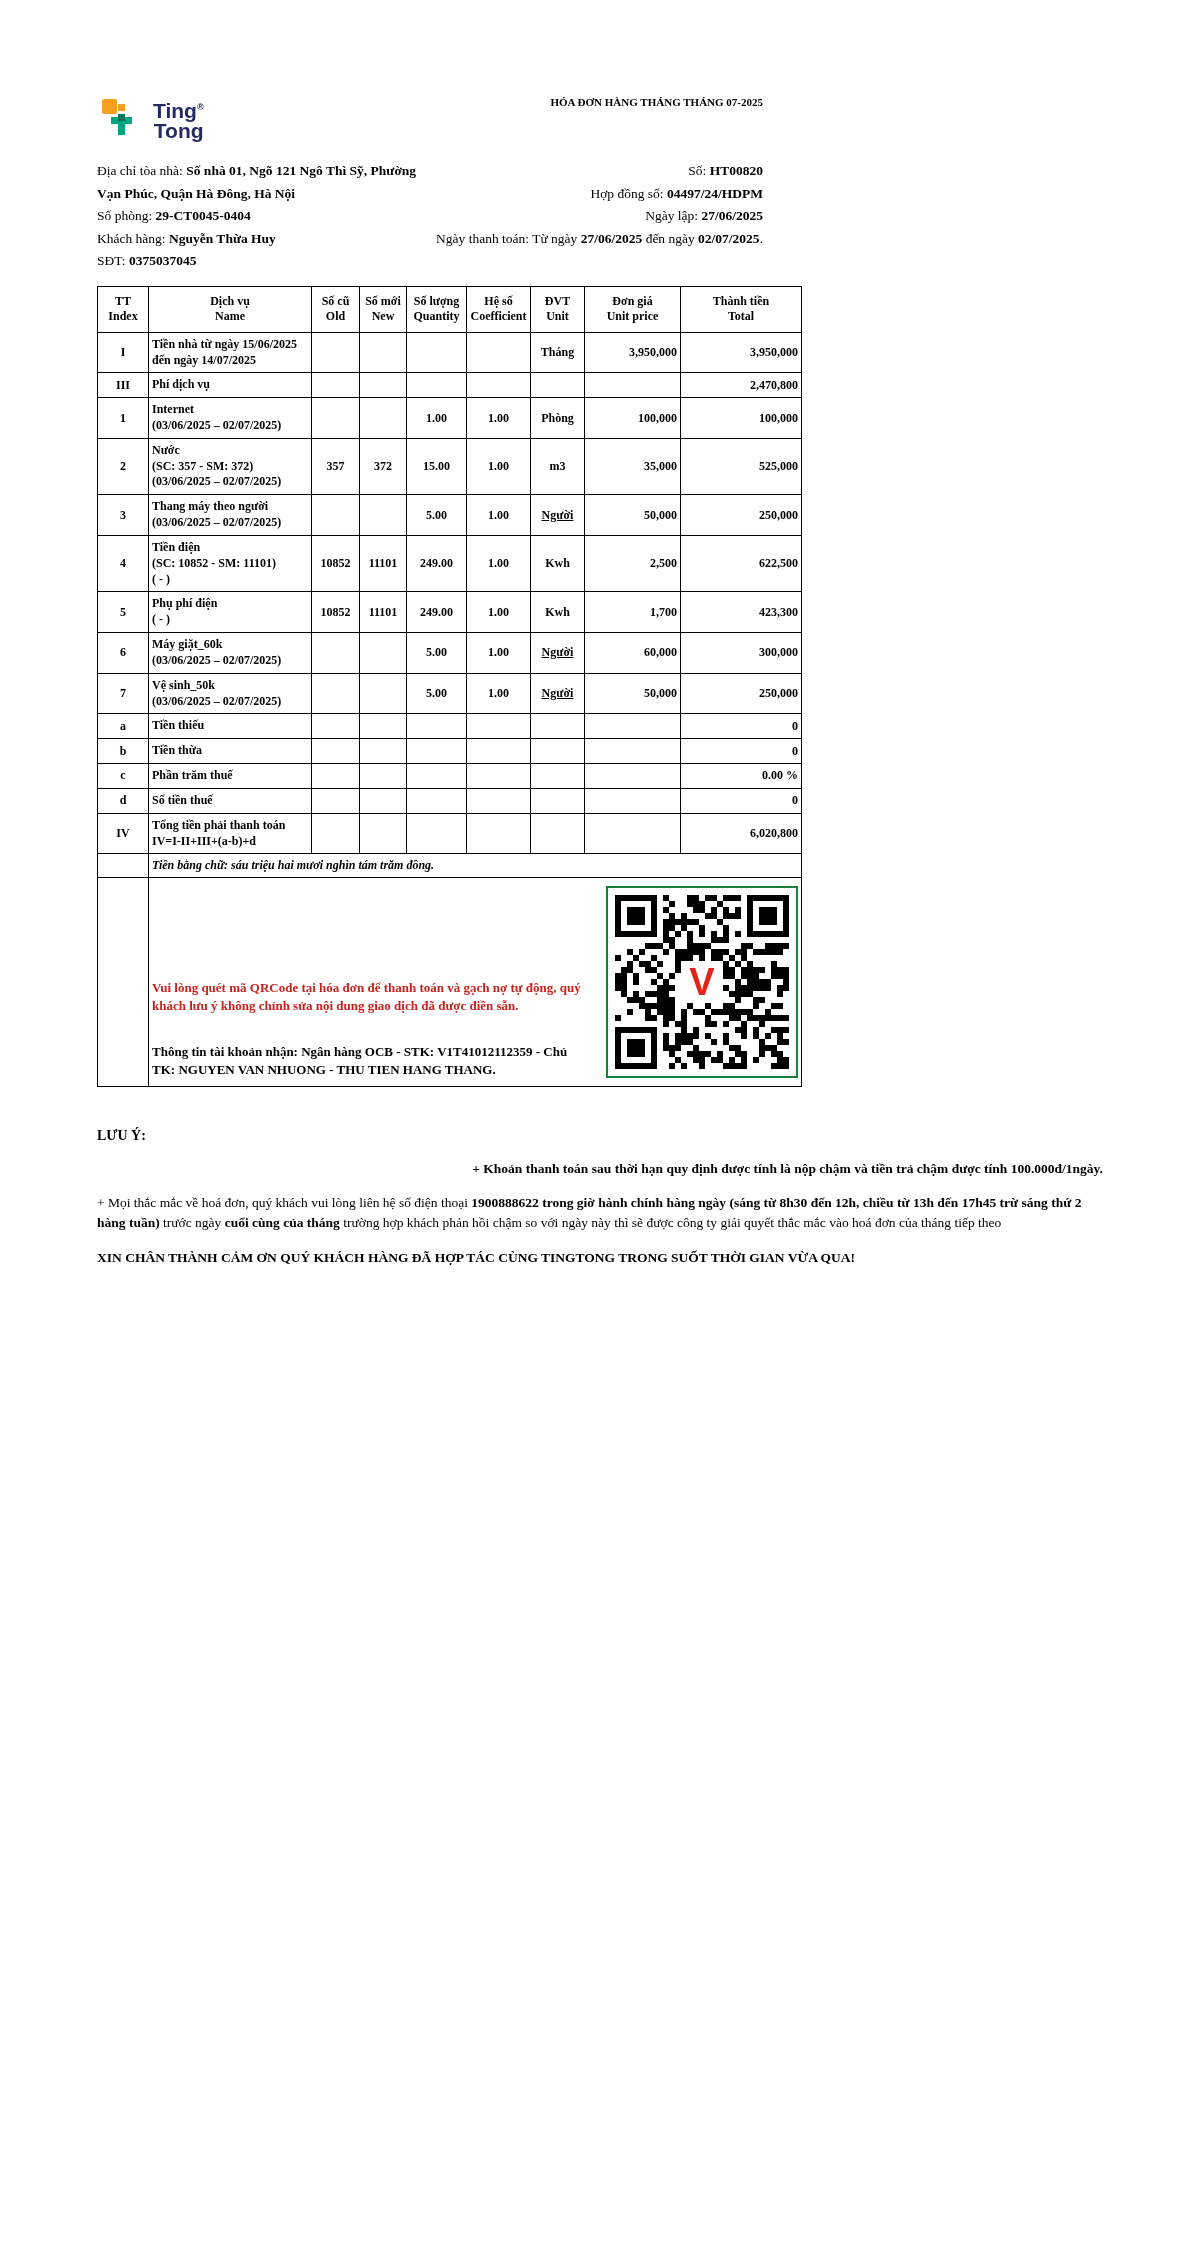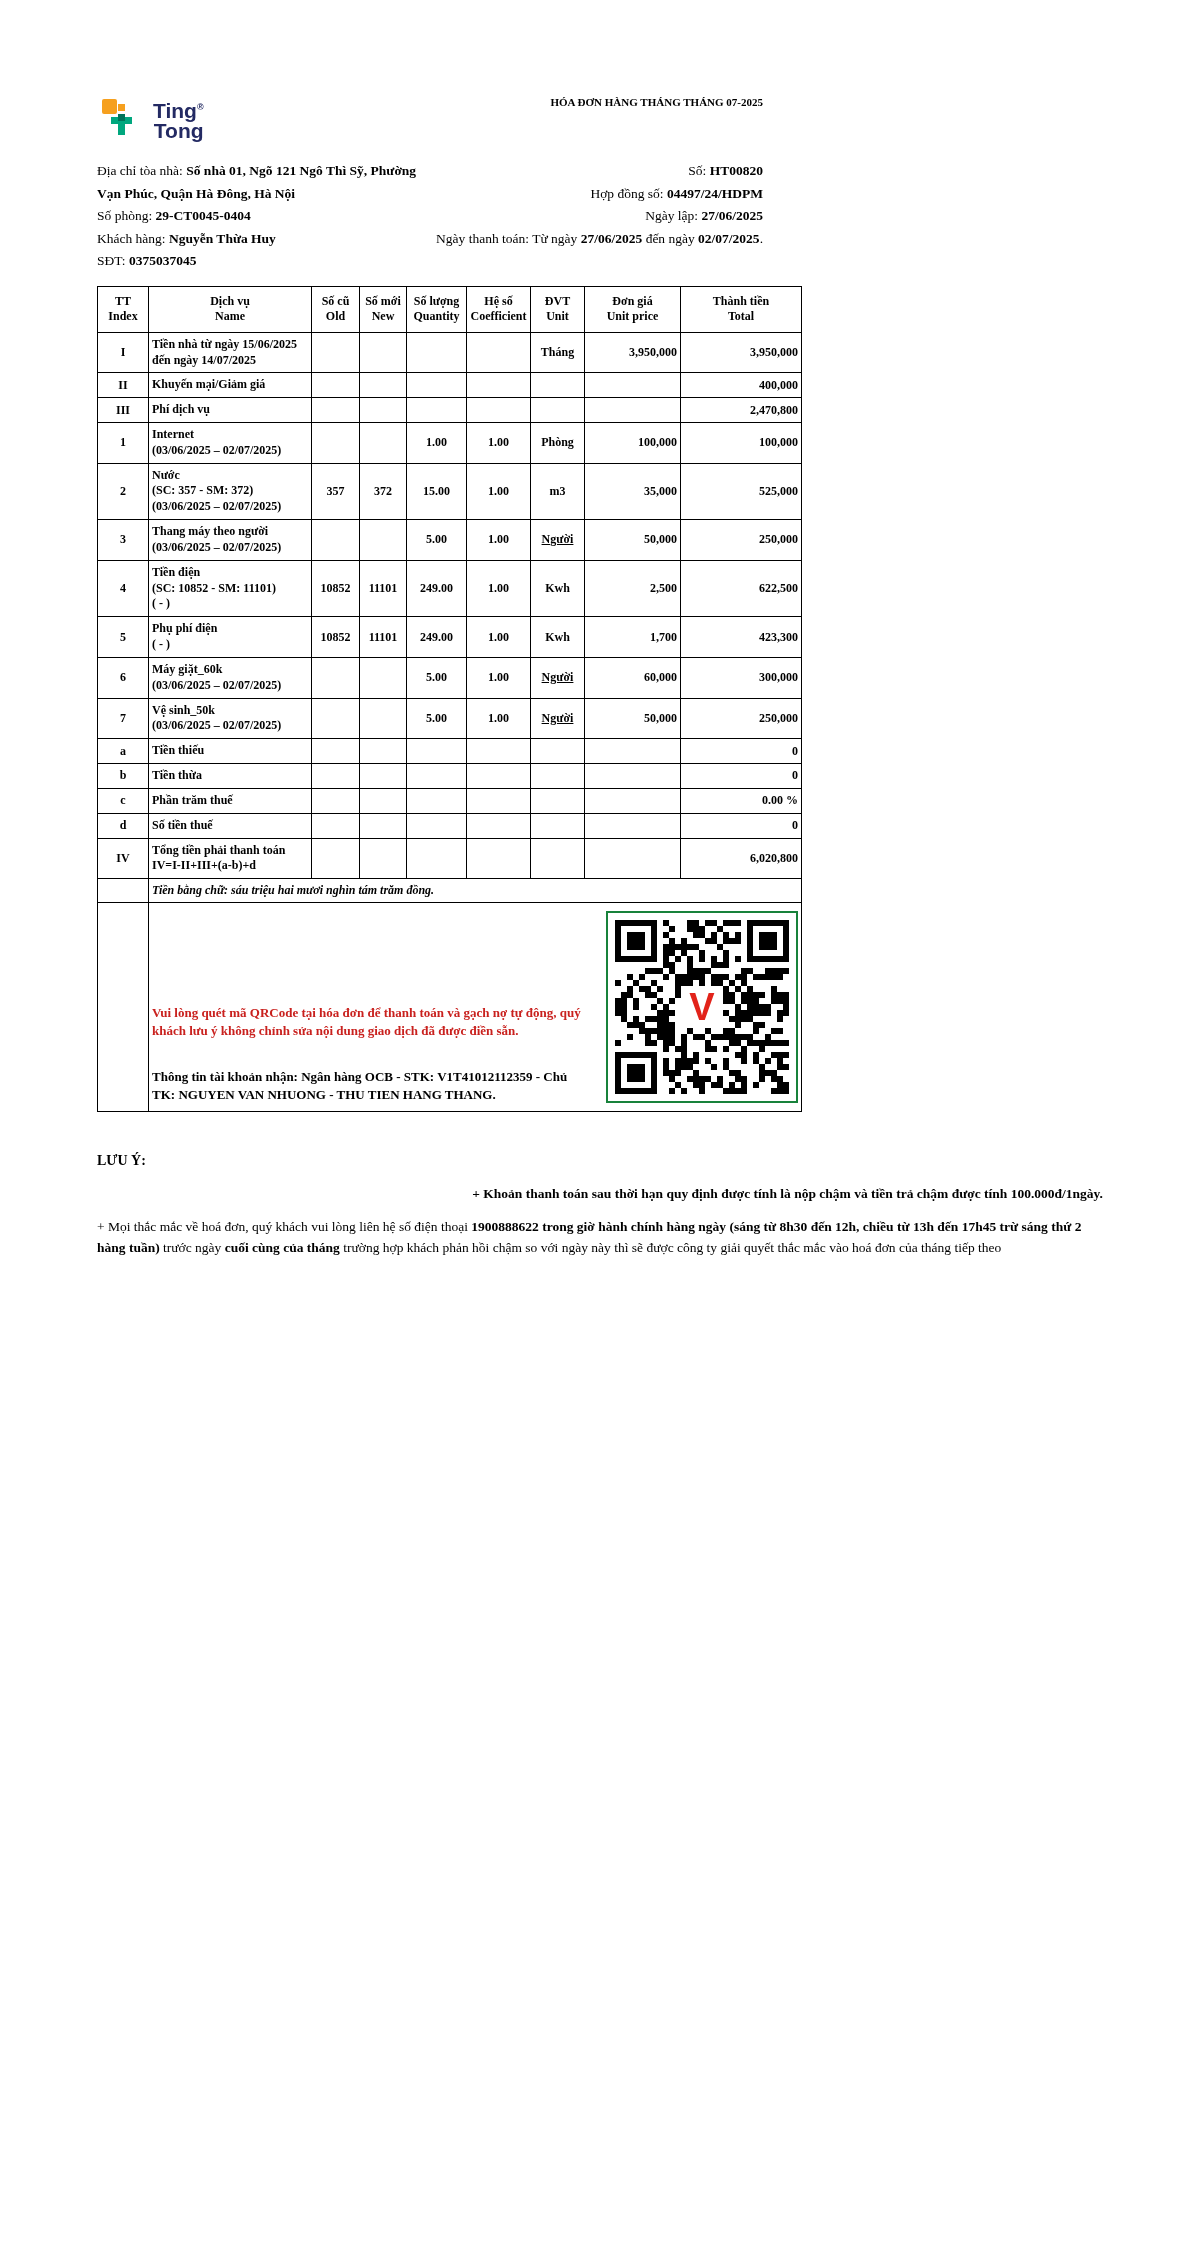--- a/index.html
+++ b/index.html
@@ -142,31 +142,20 @@
 đến ngày 14/07/2025</td>
           <td class="c-num"></td>
           <td class="c-num"></td>
           <td class="c-num"></td>
           <td class="c-num"></td>
           <td class="c-num">Tháng</td>
           <td class="c-price">3,950,000</td>
           <td class="c-total">3,950,000</td>
         </tr>
 
-        <tr>
-          <td class="c-tt">II</td>
-          <td class="c-name">Khuyến mại/Giảm giá</td>
-          <td class="c-num"></td>
-          <td class="c-num"></td>
-          <td class="c-num"></td>
-          <td class="c-num"></td>
-          <td class="c-num"></td>
-          <td class="c-price"></td>
-          <td class="c-total">400,000</td>
-        </tr>
 
         <tr>
           <td class="c-tt">III</td>
           <td class="c-name">Phí dịch vụ</td>
           <td class="c-num"></td>
           <td class="c-num"></td>
           <td class="c-num"></td>
           <td class="c-num"></td>
           <td class="c-num"></td>
           <td class="c-price"></td>
@@ -659,15 +648,16 @@
       </tr>
     </tbody>
   </table>
 
   <div class="footer">
     <div class="f-head">LƯU Ý:</div>
     <div class="f-note1">+ Khoản thanh toán sau thời hạn quy định được tính là nộp chậm và tiền trả chậm được tính 100.000đ/1ngày.</div>
     <div class="f-note2">
       <span>+ Mọi thắc mắc về hoá đơn, quý khách vui lòng liên hệ số điện thoại </span><span class="bold">1900888622 trong giờ hành chính hàng ngày (sáng từ 8h30 đến 12h, chiều từ 13h đến 17h45 trừ sáng thứ 2 hàng tuần)</span><span> trước ngày </span><span class="bold">cuối cùng của tháng</span><span> trường hợp khách phản hồi chậm so với ngày này thì sẽ được công ty giải quyết thắc mắc vào hoá đơn của tháng tiếp theo</span>
     </div>
+    <div class="f-thanks">XIN CHÂN THÀNH CẢM ƠN QUÝ KHÁCH HÀNG ĐÃ HỢP TÁC CÙNG TINGTONG TRONG SUỐT THỜI GIAN VỪA QUA!</div>
   </div>
 
 </div>
 
 </body></html>

